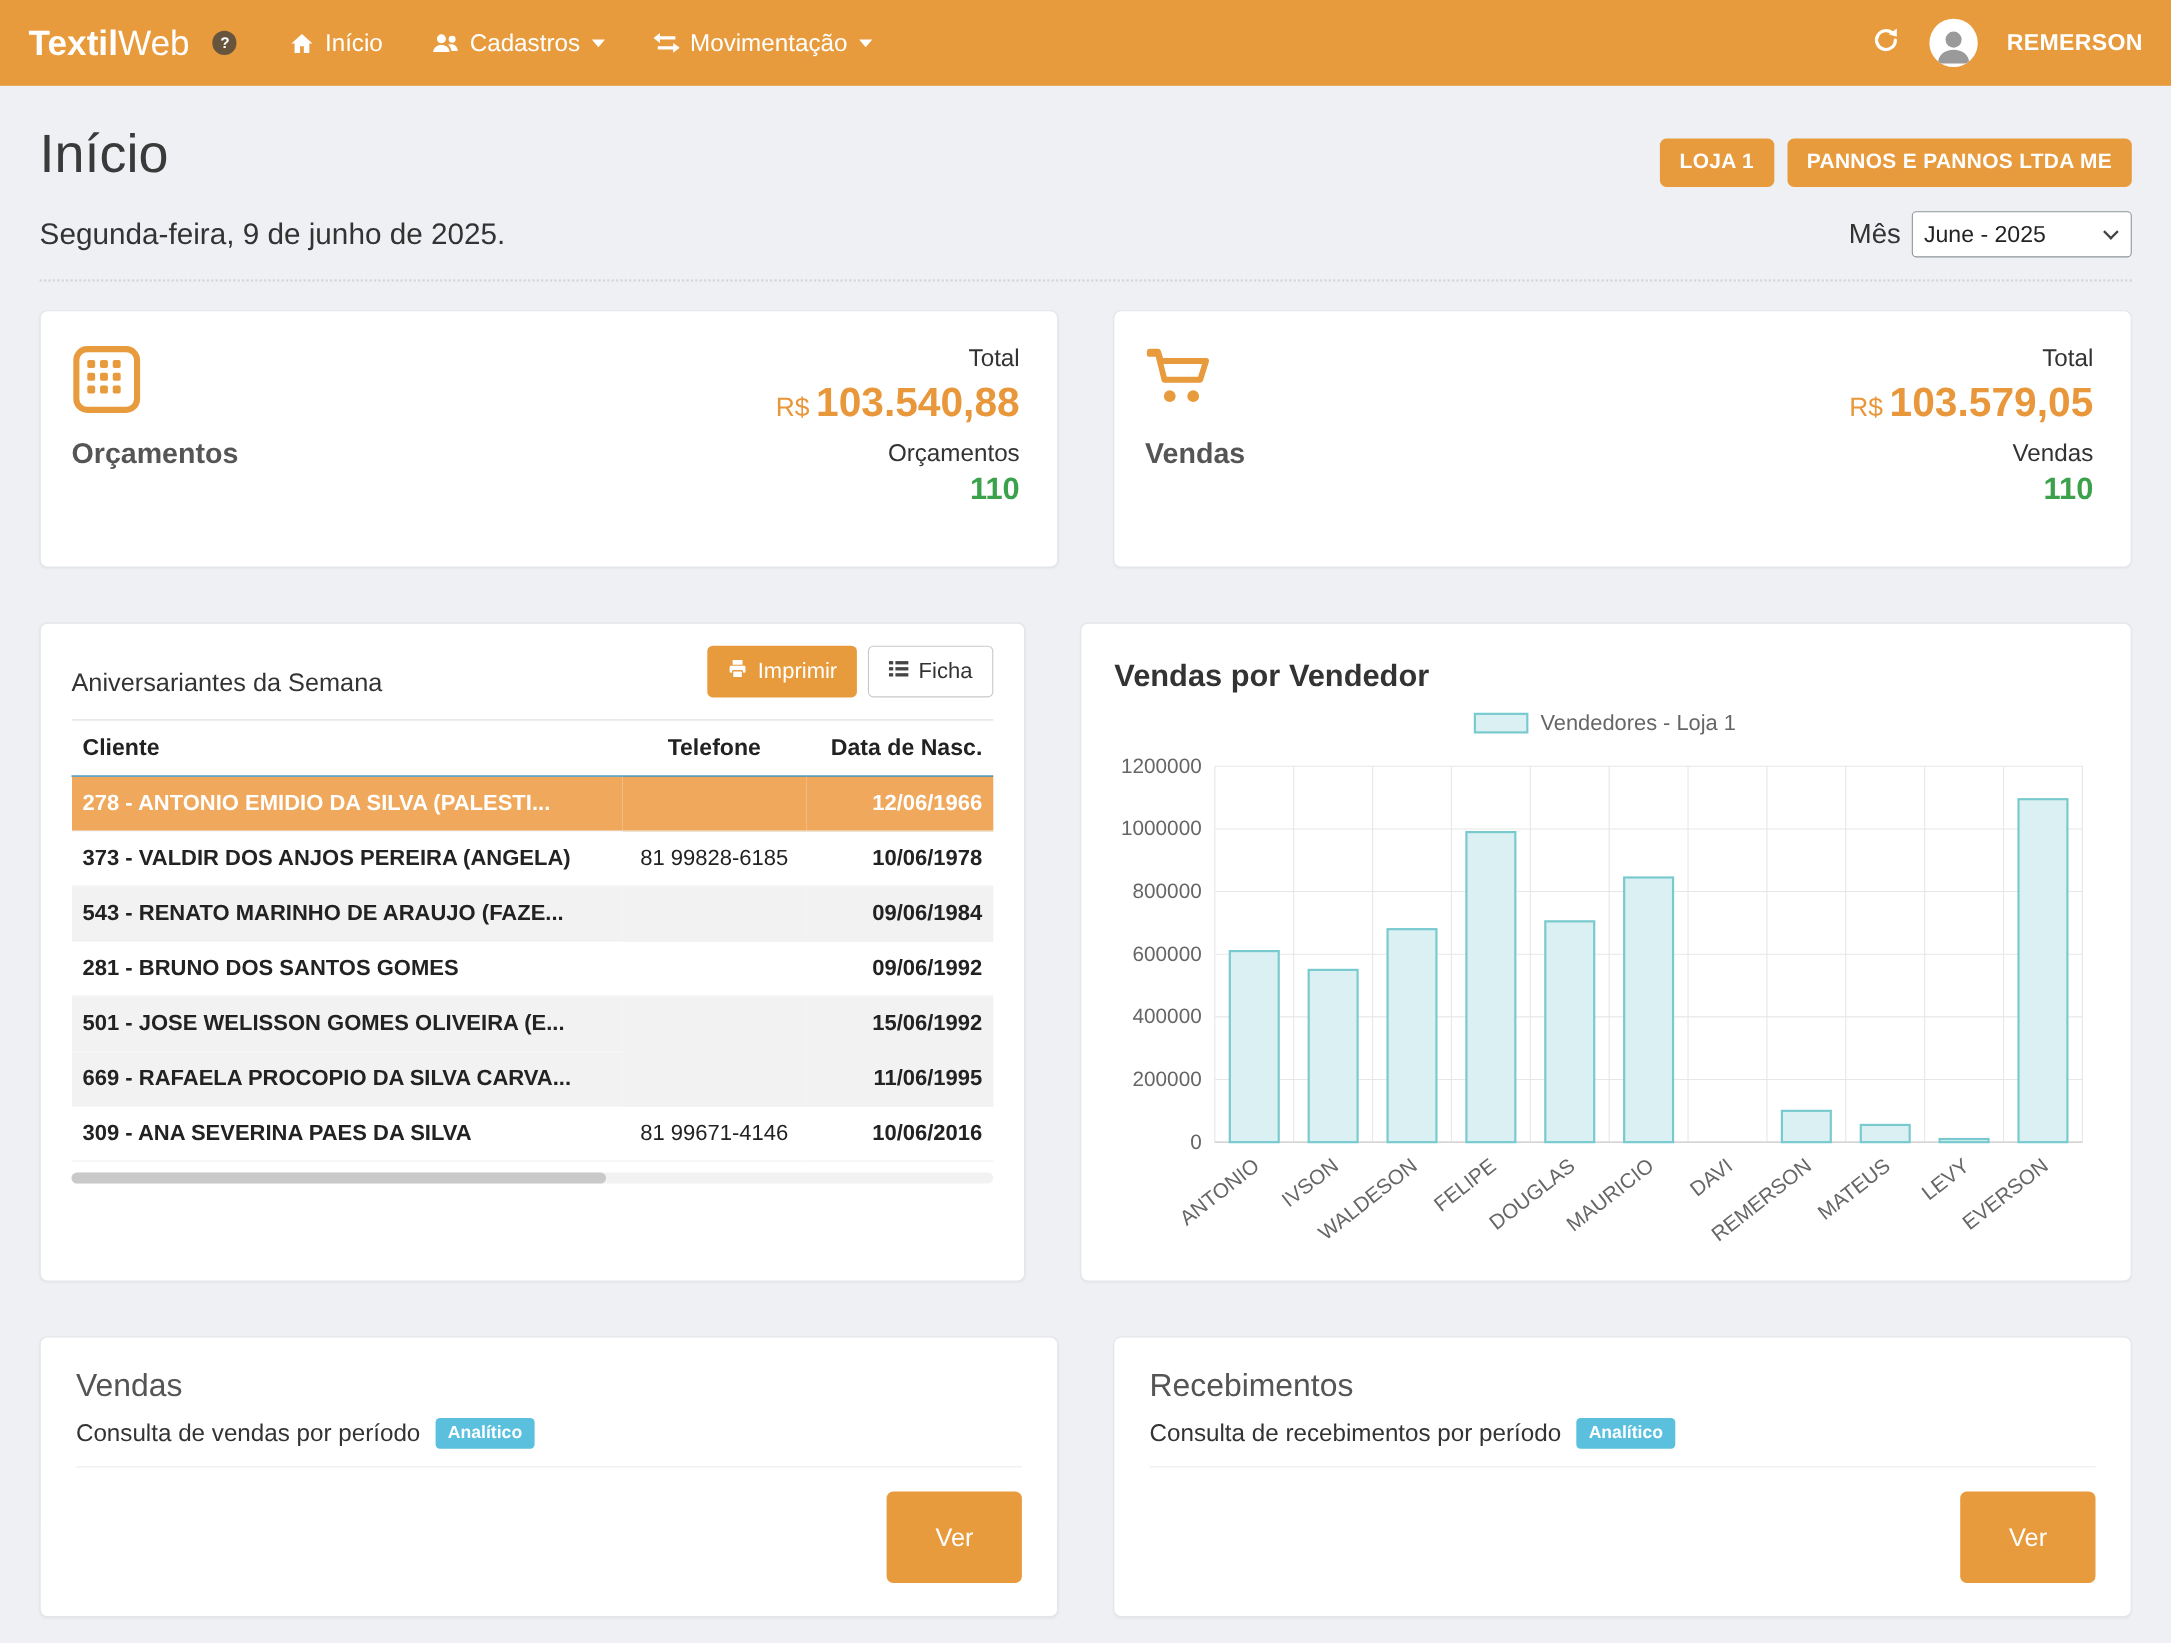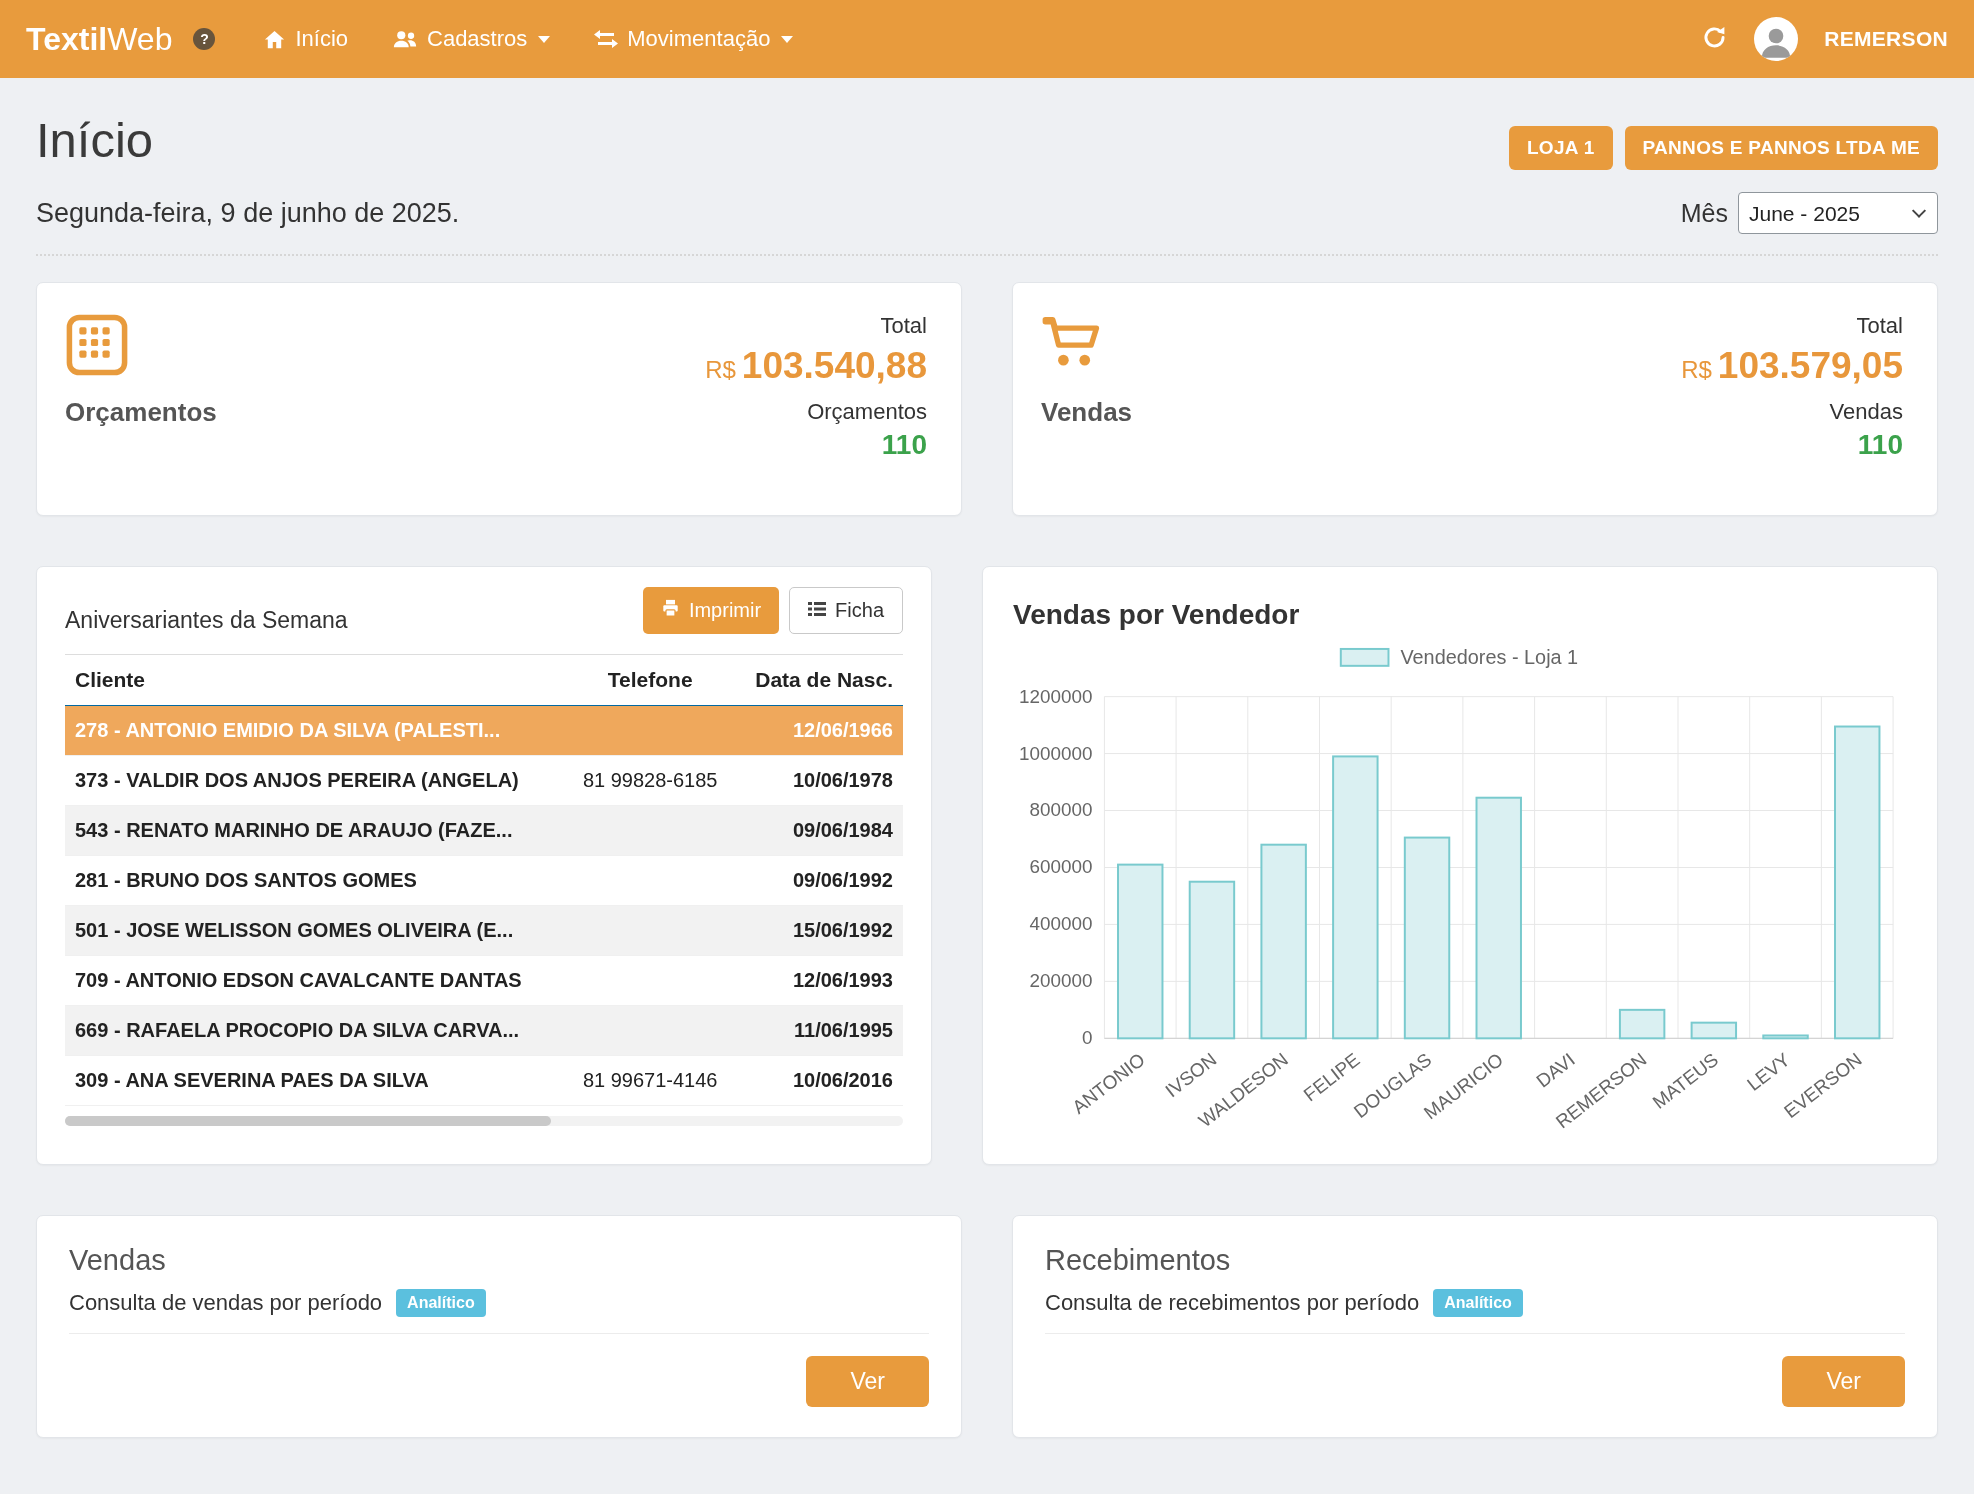--- a/index.html
+++ b/index.html
@@ -141,21 +141,21 @@
   .consult-desc-row { display: flex; align-items: center; gap: 14px; margin-top: 12px; }
   .consult-desc { font-size: 22px; color: #333; }
   .badge-info {
     background: #5bc0de; color: #fff; font-size: 16px; font-weight: 700;
     border-radius: 4px; padding: 5px 11px;
   }
   .consult-divider { border-bottom: 1px solid #ececec; margin-top: 16px; }
   .consult-footer { display: flex; justify-content: flex-end; margin-top: auto; padding-top: 22px; }
   .btn-ver {
     background: #e89b3d; color: #fff; border: none; border-radius: 6px;
-    font-family: inherit; font-size: 23px; padding: 12px 44px; cursor: pointer;
+    font-family: inherit; font-size: 23px; padding: 28px 44px; cursor: pointer;
   }
 </style>
 </head>
 <body>
 
 <div class="navbar">
   <div class="brand">
     <span><b>Textil</b><span class="light">Web</span></span>
     <span class="help-badge">?</span>
   </div>
@@ -344,25 +344,20 @@
               </tr>
               <tr>
                 <td class="cell-client">281 - BRUNO DOS SANTOS GOMES</td>
                 <td class="cell-phone"></td>
                 <td class="cell-date">09/06/1992</td>
               </tr>
               <tr class="striped">
                 <td class="cell-client">501 - JOSE WELISSON GOMES OLIVEIRA (E...</td>
                 <td class="cell-phone"></td>
                 <td class="cell-date">15/06/1992</td>
-              </tr>
-              <tr>
-                <td class="cell-client">709 - ANTONIO EDSON CAVALCANTE DANTAS</td>
-                <td class="cell-phone"></td>
-                <td class="cell-date">12/06/1993</td>
               </tr>
               <tr class="striped">
                 <td class="cell-client">669 - RAFAELA PROCOPIO DA SILVA CARVA...</td>
                 <td class="cell-phone"></td>
                 <td class="cell-date">11/06/1995</td>
               </tr>
               <tr>
                 <td class="cell-client">309 - ANA SEVERINA PAES DA SILVA</td>
                 <td class="cell-phone">81 99671-4146</td>
                 <td class="cell-date">10/06/2016</td>

